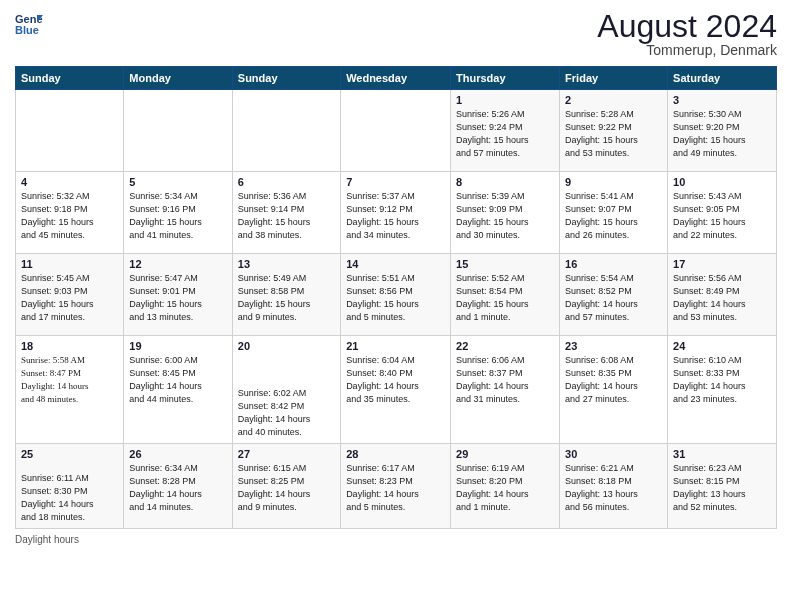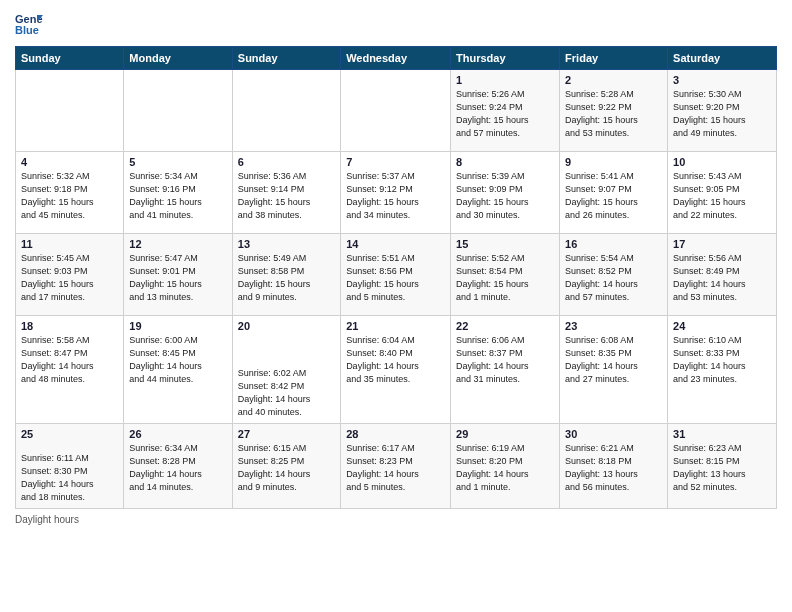--- a/index.html
+++ b/index.html
@@ -95,20 +95,24 @@
 
 <div class="page">
   <div class="header">
     <div class="logo">
       <svg class="logo-icon" viewBox="0 0 28 28">
         <text x="0" y="13" font-size="11" font-weight="bold" fill="#1a3a6e">General</text>
         <text x="0" y="24" font-size="11" font-weight="bold" fill="#2563a8">Blue</text>
         <polygon points="22,5 28,5 22,12" fill="#2563a8"></polygon>
       </svg>
     </div>
+    <div class="title-block">
+      <div class="month-title">August 2024</div>
+      <div class="location">Tommerup, Denmark</div>
+    </div>
   </div>
 
   <table class="calendar">
     <thead>
       <tr>
       <th>Sunday</th>
           <th>Monday</th>
           <th>Sunday</th>
           <th>Wednesday</th>
           <th>Thursday</th>
@@ -242,21 +246,21 @@
             <span class="day-number">17</span>
             <div class="day-info" style="white-space: pre-line;">Sunrise: 5:56 AM
 Sunset: 8:49 PM
 Daylight: 14 hours
 and 53 minutes.</div>
           </td>
         </tr>
         <tr>
           <td>
             <span class="day-number">18</span>
-            <div class="day-info" style="white-space: pre-line;">Sunrise: 5:58 AM
+            <div class="day-info" style="white-space: pre-line; font-family: Liberation Serif, serif;">Sunrise: 5:58 AM
 Sunset: 8:47 PM
 Daylight: 14 hours
 and 48 minutes.</div>
           </td>
           <td>
             <span class="day-number">19</span>
             <div class="day-info" style="white-space: pre-line;">Sunrise: 6:00 AM
 Sunset: 8:45 PM
 Daylight: 14 hours
 and 44 minutes.</div>

